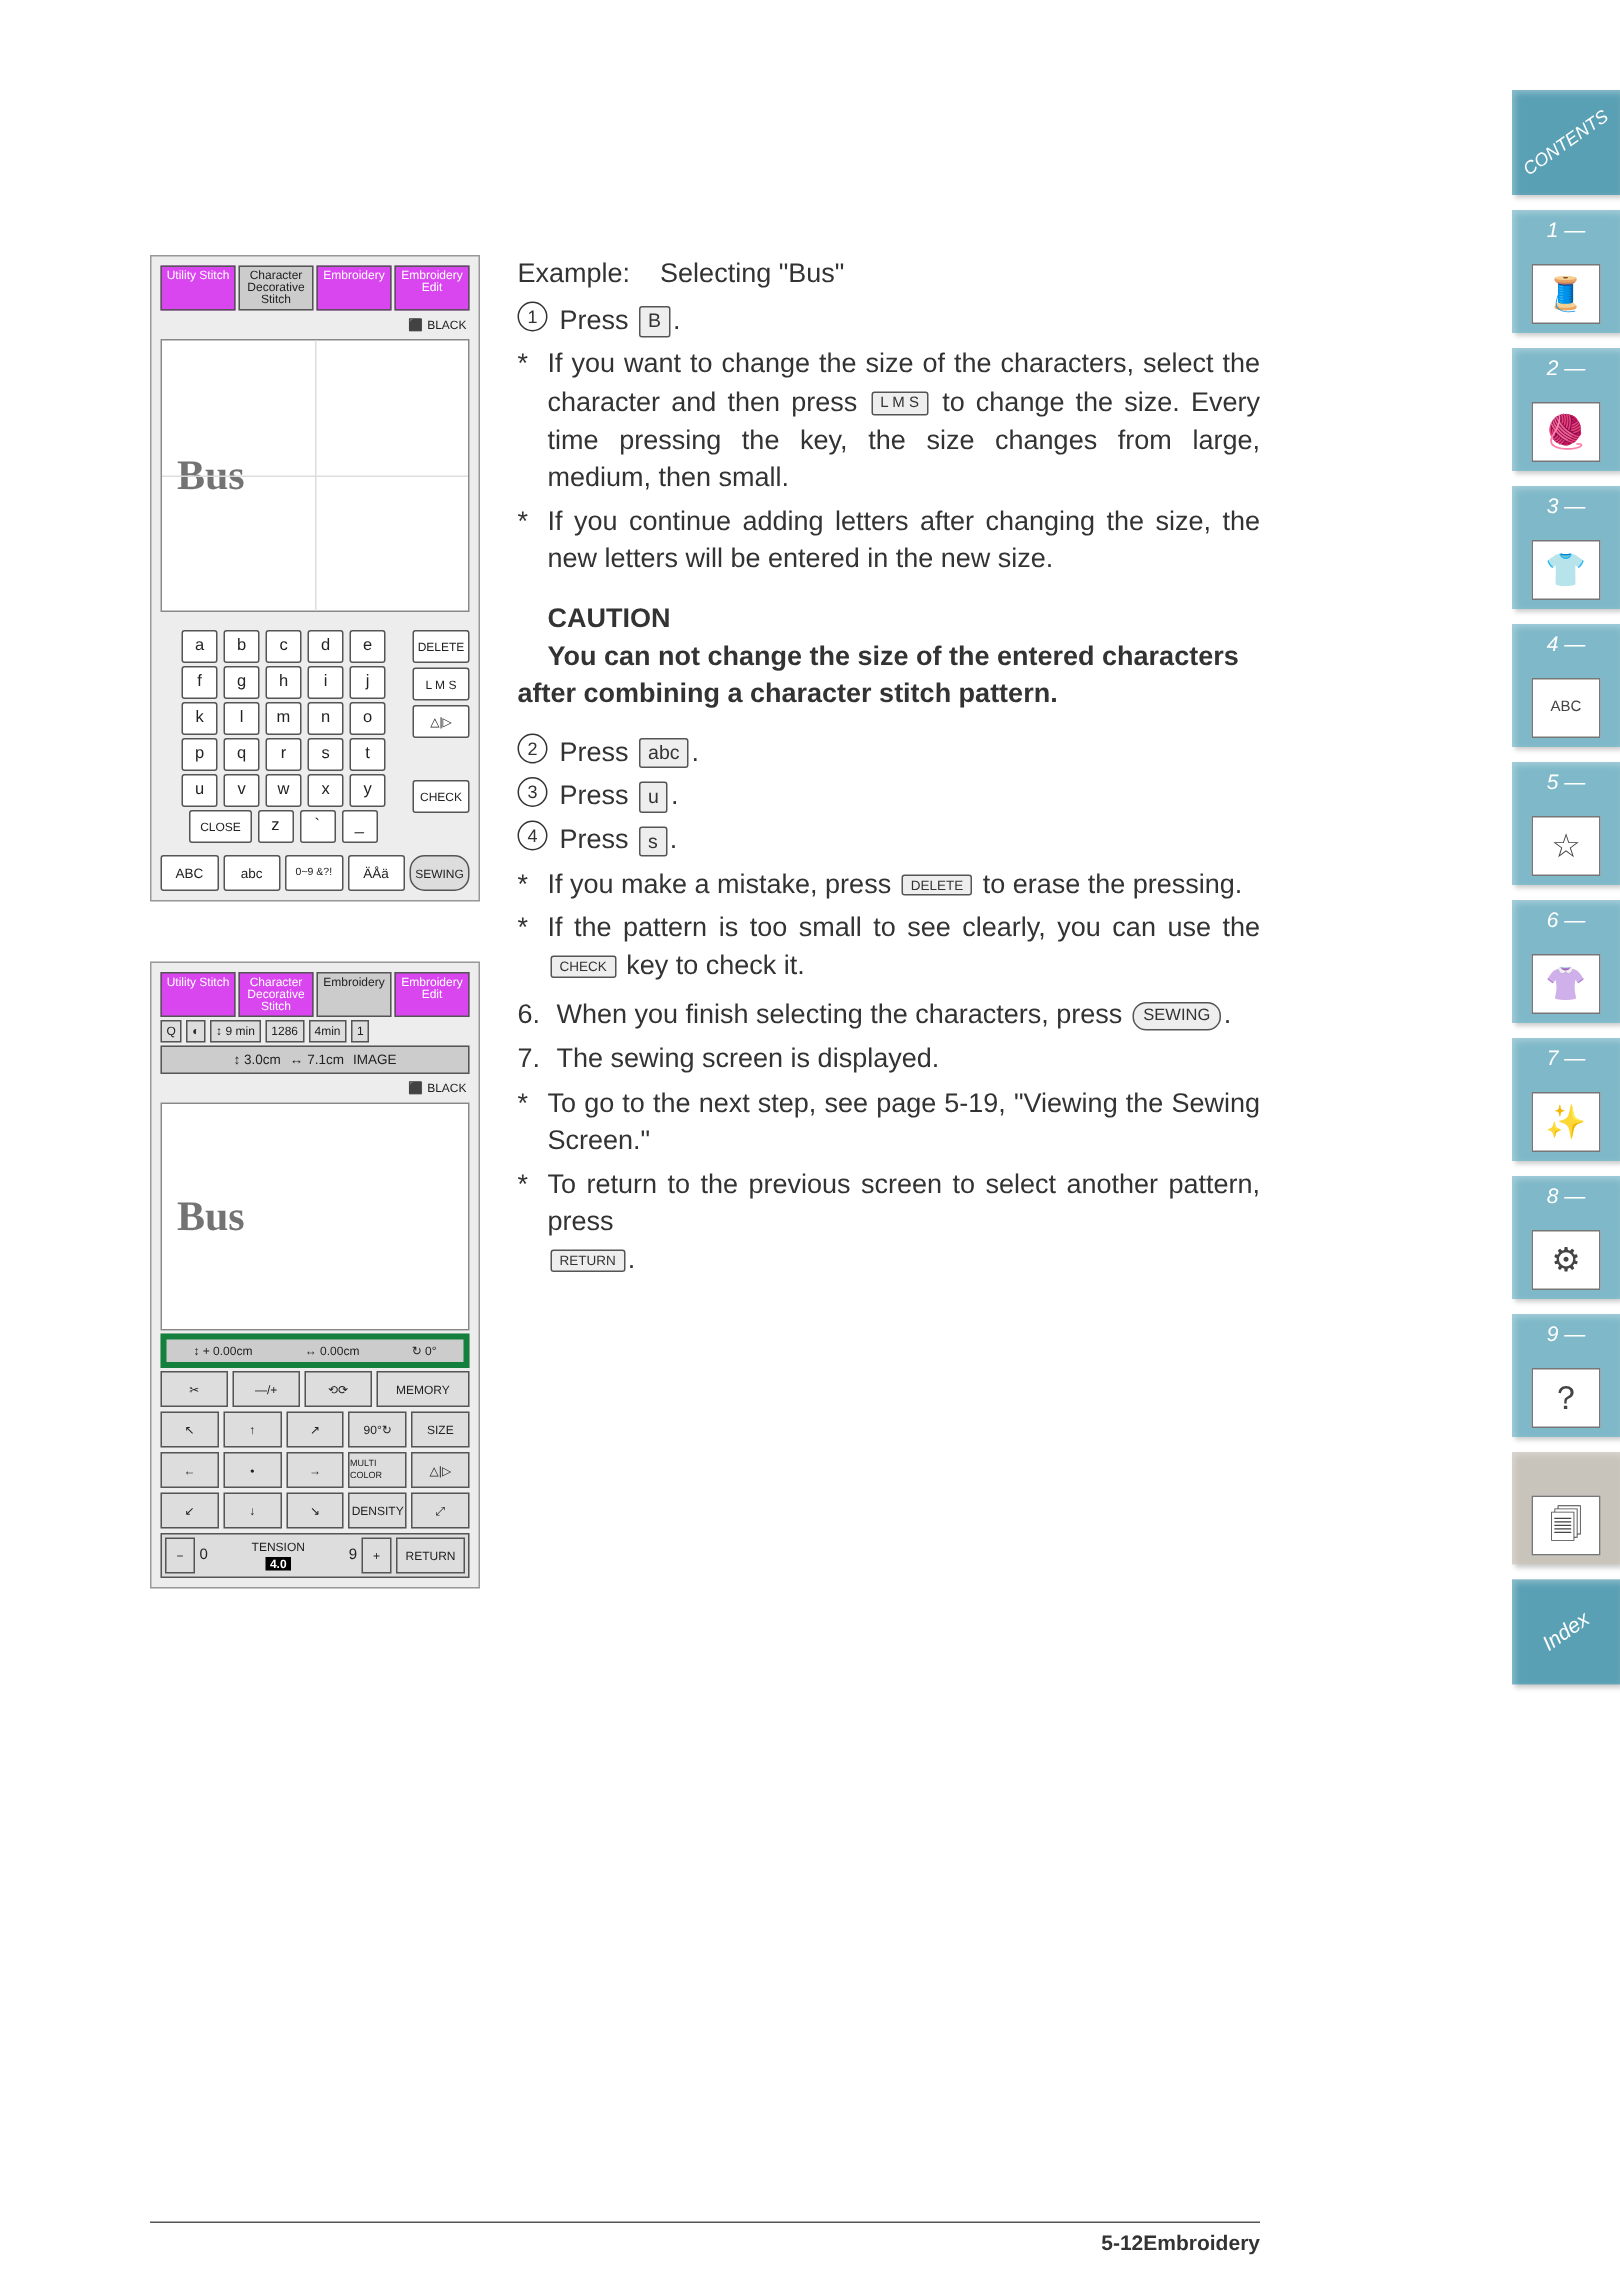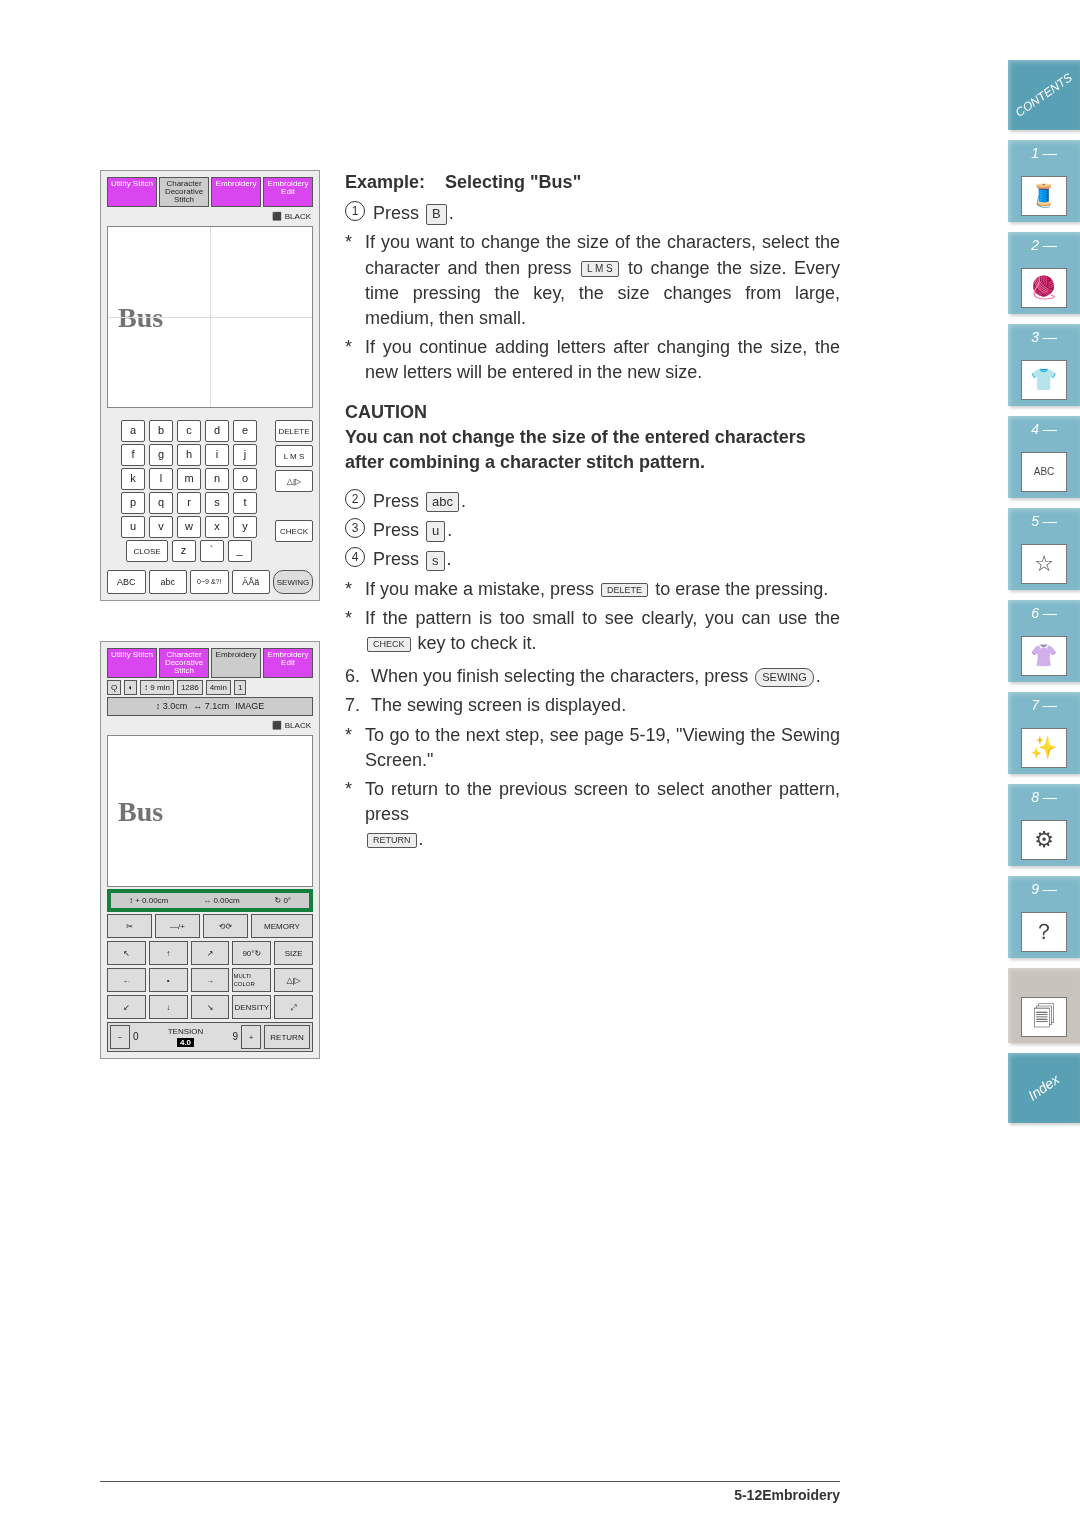--- a/index.html
+++ b/index.html
@@ -93,36 +93,36 @@
   .status-row{display:flex;gap:3px;font-size:8px;align-items:center;}
   .status-row .box{border:1px solid #555;background:#ddd;padding:1px 3px;}
   .dim-row{border:1px solid #555;background:#ccc;padding:2px;font-size:9px;display:flex;gap:6px;justify-content:center;}
   .ctrl-grid{display:flex;flex-direction:column;gap:3px;}
   .ctrl-row{display:flex;gap:3px;}
   .ctrl-btn{border:1px solid #555;background:#ddd;flex:1;height:22px;font-size:8px;display:flex;align-items:center;justify-content:center;}
   .tension-row{display:flex;gap:3px;align-items:center;border:1px solid #555;padding:2px;background:#ddd;}
 
   
   .heading-line { margin: 0 0 6px 0;}
-  .heading-line b { font-weight: bold;}
+  .heading-line b { font-weight: normal;}
   .num-item { display:flex; gap:8px; margin:4px 0;}
   .num-item .circ {
     width:18px;height:18px;border:1px solid #333;border-radius:50%;
     display:inline-flex;align-items:center;justify-content:center;
     font-size:12px;flex:0 0 18px;
   }
   .key-inline {
     display:inline-block;border:1px solid #555;background:#eee;
     padding:0 5px;margin:0 2px;font-size:13px;border-radius:2px;
     vertical-align:middle;font-family:Arial;
   }
   .star-item { display:flex; gap:8px; margin:4px 0; text-align:justify;}
   .star-item .star{flex:0 0 12px;}
   .caution-block { margin:14px 0;}
-  .caution-block b { font-weight:bold;}
+  .caution-block b { font-weight:bold;margin-left:20px;}
   .round-btn{display:inline-block;border:1px solid #555;border-radius:9px;padding:1px 6px;font-size:11px;background:#eee;margin:0 2px;vertical-align:middle;}
 
   
   .side-tabs {
     position:absolute; right:0; top:60px; width:72px;
     display:flex;flex-direction:column;gap:10px;
   }
   .stab {
     background:#7fb9c9; color:#fff; height:82px; position:relative;
     box-shadow: inset 2px 2px 4px rgba(255,255,255,.3), 2px 2px 3px rgba(0,0,0,.2);

